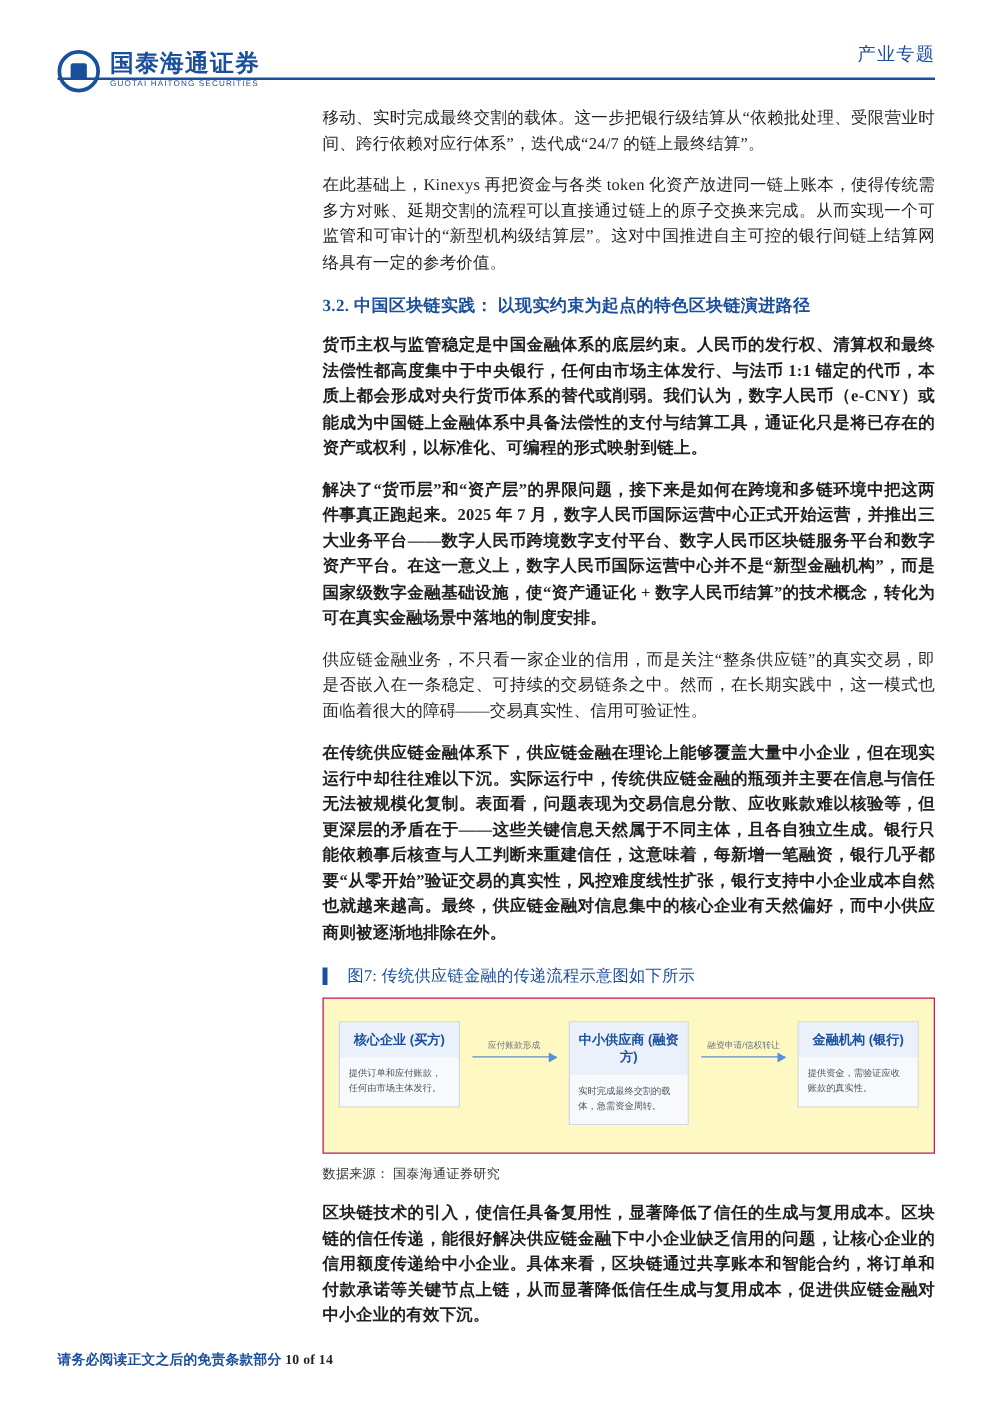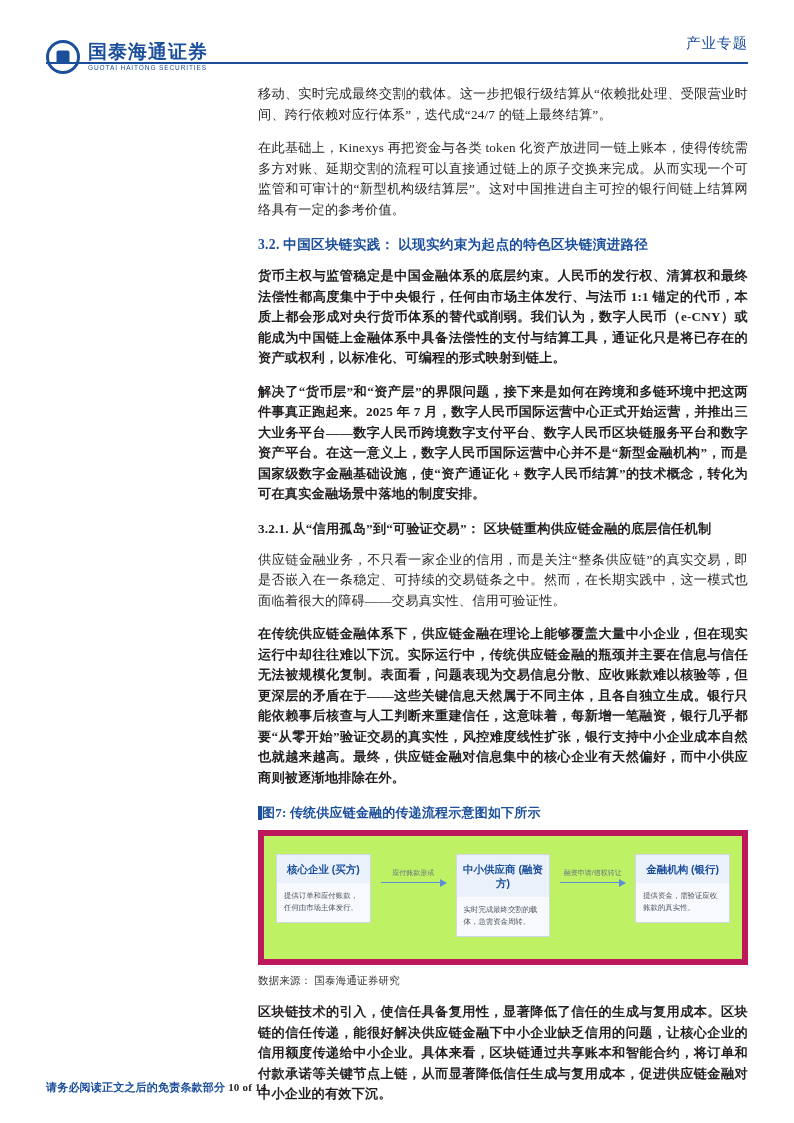--- a/index.html
+++ b/index.html
@@ -120,39 +120,39 @@
     margin: 15px 0 12px 0;
     letter-spacing: 0.2px;
   }
 
   
   .figure-block {
     margin-top: 16px;
   }
   .fig-caption {
     font-size: 13px;
-    font-weight: bold;
-    color: #1b4f9c;
-    padding-left: 4px;
+    font-weight: normal;
+    color: #1b4f9c;
+    padding-left: 20px;
     position: relative;
     margin-bottom: 8px;
     letter-spacing: 0.2px;
   }
   .fig-caption::before {
     content: "";
     position: absolute;
     left: 0;
     top: 2px;
     width: 4px;
     height: 14px;
     background: #1b4f9c;
   }
   .fig-box {
-    border: 6px solid #be185d;
-    background: #bef264;
+    border: 1px solid #be185d;
+    background: #fef9c3;
     padding: 18px 12px 22px 12px;
     box-sizing: border-box;
   }
   .flow {
     display: flex;
     align-items: flex-start;
     justify-content: space-between;
   }
   .node {
     width: 118px;
@@ -244,21 +244,20 @@
 <div class="content">
 
   <p>移动、实时完成最终交割的载体。这一步把银行级结算从“依赖批处理、受限营业时间、跨行依赖对应行体系”，迭代成“24/7 的链上最终结算”。</p>
   <p>在此基础上，Kinexys 再把资金与各类 token 化资产放进同一链上账本，使得传统需多方对账、延期交割的流程可以直接通过链上的原子交换来完成。从而实现一个可监管和可审计的“新型机构级结算层”。这对中国推进自主可控的银行间链上结算网络具有一定的参考价值。</p>
 
   <div class="h3">3.2. 中国区块链实践： 以现实约束为起点的特色区块链演进路径</div>
 
   <p class="bold">货币主权与监管稳定是中国金融体系的底层约束。人民币的发行权、清算权和最终法偿性都高度集中于中央银行，任何由市场主体发行、与法币 1:1 锚定的代币，本质上都会形成对央行货币体系的替代或削弱。我们认为，数字人民币（e-CNY）或能成为中国链上金融体系中具备法偿性的支付与结算工具，通证化只是将已存在的资产或权利，以标准化、可编程的形式映射到链上。</p>
   <p class="bold">解决了“货币层”和“资产层”的界限问题，接下来是如何在跨境和多链环境中把这两件事真正跑起来。2025 年 7 月，数字人民币国际运营中心正式开始运营，并推出三大业务平台——数字人民币跨境数字支付平台、数字人民币区块链服务平台和数字资产平台。在这一意义上，数字人民币国际运营中心并不是“新型金融机构”，而是国家级数字金融基础设施，使“资产通证化 + 数字人民币结算”的技术概念，转化为可在真实金融场景中落地的制度安排。</p>
 
-  <div class="h4">3.2.1. 从“信用孤岛”到“可验证交易”： 区块链重构供应链金融的底层信任机制</div>
 
   <p>供应链金融业务，不只看一家企业的信用，而是关注“整条供应链”的真实交易，即是否嵌入在一条稳定、可持续的交易链条之中。然而，在长期实践中，这一模式也面临着很大的障碍——交易真实性、信用可验证性。</p>
   <p class="bold">在传统供应链金融体系下，供应链金融在理论上能够覆盖大量中小企业，但在现实运行中却往往难以下沉。实际运行中，传统供应链金融的瓶颈并主要在信息与信任无法被规模化复制。表面看，问题表现为交易信息分散、应收账款难以核验等，但更深层的矛盾在于——这些关键信息天然属于不同主体，且各自独立生成。银行只能依赖事后核查与人工判断来重建信任，这意味着，每新增一笔融资，银行几乎都要“从零开始”验证交易的真实性，风控难度线性扩张，银行支持中小企业成本自然也就越来越高。最终，供应链金融对信息集中的核心企业有天然偏好，而中小供应商则被逐渐地排除在外。</p>
 
   <div class="figure-block">
     <div class="fig-caption">图7: 传统供应链金融的传递流程示意图如下所示</div>
     <div class="fig-box">
       <div class="flow">
 
         <div class="node">

